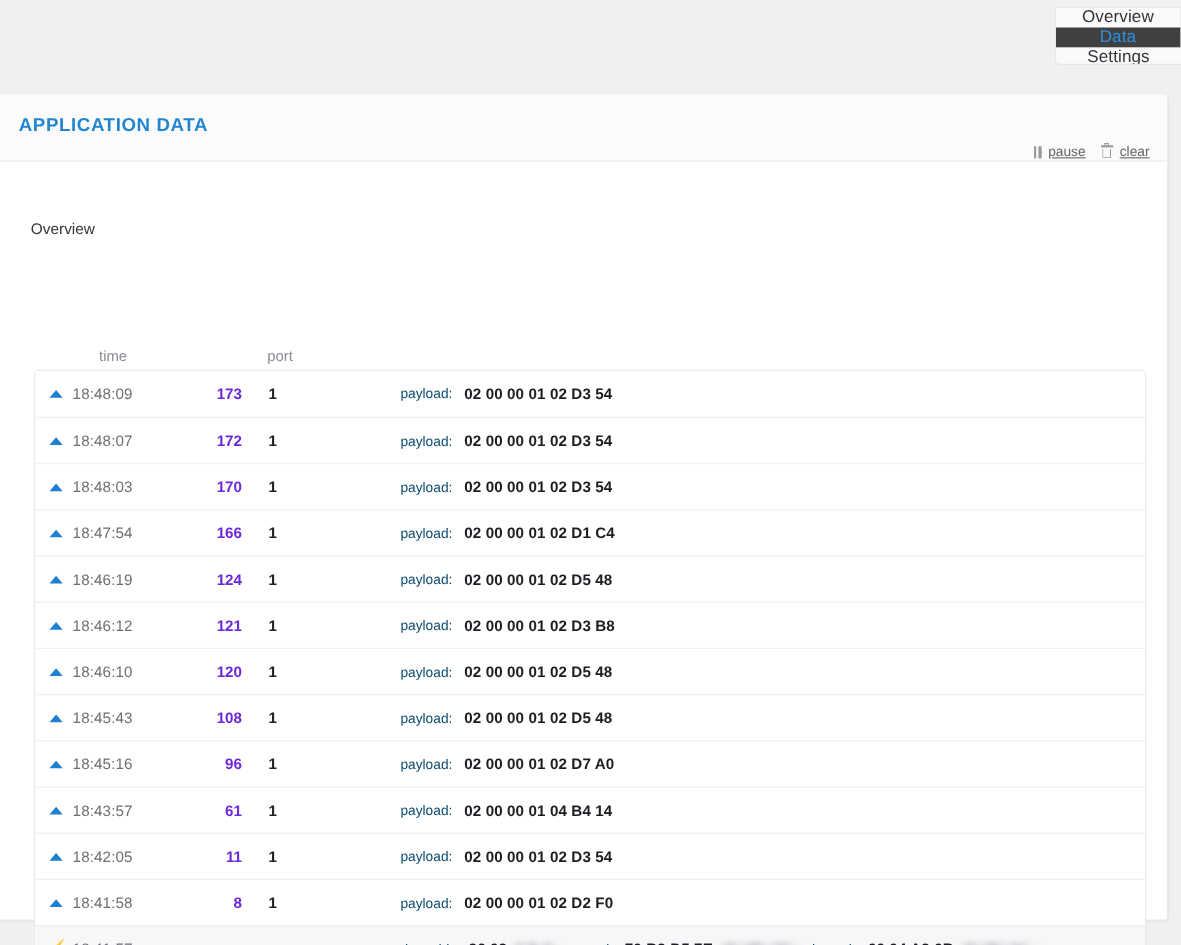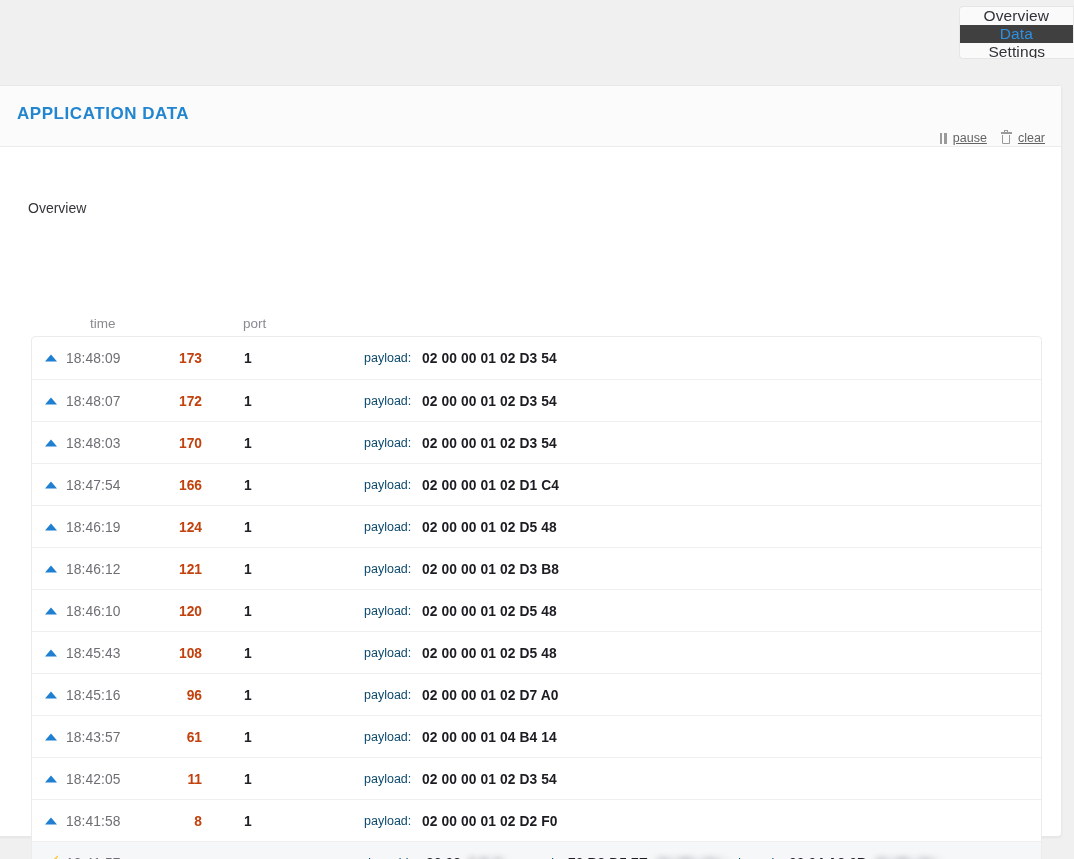--- a/index.html
+++ b/index.html
@@ -178,24 +178,24 @@
     line-height: 1;
     font-weight: bold;
   }
   .c-time {
     left: 34px;
     font-size: 13.8px;
     color: #6e6e74;
     letter-spacing: .1px;
   }
   .c-counter {
-    left: 110px; width: 60px;
+    left: 128px; width: 60px;
     text-align: right;
     font-size: 13.8px;
-    color: #c2410c;
+    color: #6d28d9;
     font-weight: bold;
   }
   .c-port {
     left: 212px;
     font-size: 13.8px;
     color: #202026;
     font-weight: bold;
   }
   .lbl-k {
     font-size: 12.5px;

